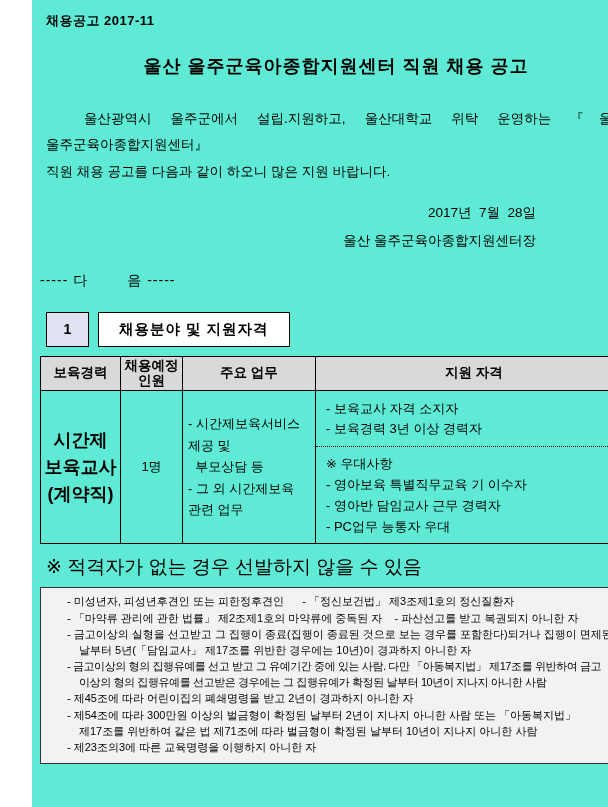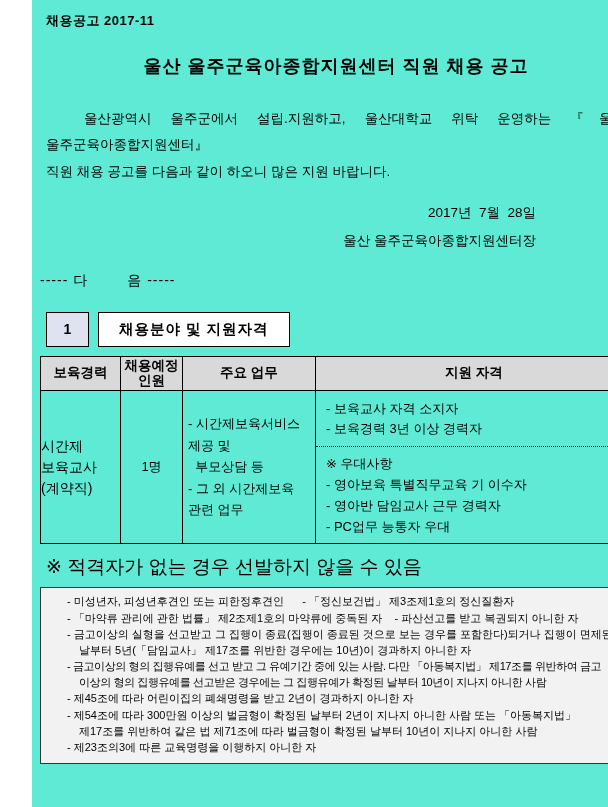--- a/index.html
+++ b/index.html
@@ -36,21 +36,21 @@
   }
 
   table.recruit { margin-top:9px; width:592px; border-collapse:collapse; border:1.6px solid #000; font-size:13px; table-layout:fixed; }
   table.recruit th, table.recruit td { border:1px solid #000; }
   table.recruit th {
     background:#d9d9d9; font-weight:bold; text-align:center;
     height:34px; line-height:1.15; font-size:13.5px; white-space:pre-line;
   }
   table.recruit td { height:128px; vertical-align:middle; }
   .col-field { width:80px; } .col-count { width:62px; } .col-duty { width:133px; } .col-qual { width:317px; }
-  td.cell-field { text-align:left; font-weight:normal; white-space:pre-line; line-height:1.5; font-size:14px; }
+  td.cell-field { text-align:center; font-weight:bold; white-space:pre-line; line-height:1.5; font-size:18px; }
   td.cell-count { text-align:center; }
   td.cell-duty { padding:12px 5px; white-space:pre-wrap; line-height:1.65; font-size:13px; }
   td.cell-qual { padding:0; vertical-align:top; }
   .qual-top { padding:8px 10px 6px 10px; border-bottom:1px dotted #000; white-space:pre-line; line-height:1.6; }
   .qual-bottom { padding:6px 10px 6px 10px; white-space:pre-line; line-height:1.62; }
 
   .note1 { margin:10px 6px 0 6px; font-size:19px; }
   .note2 { margin:25px 6px 0 6px; font-size:13px; }
 
   .disq-box {

